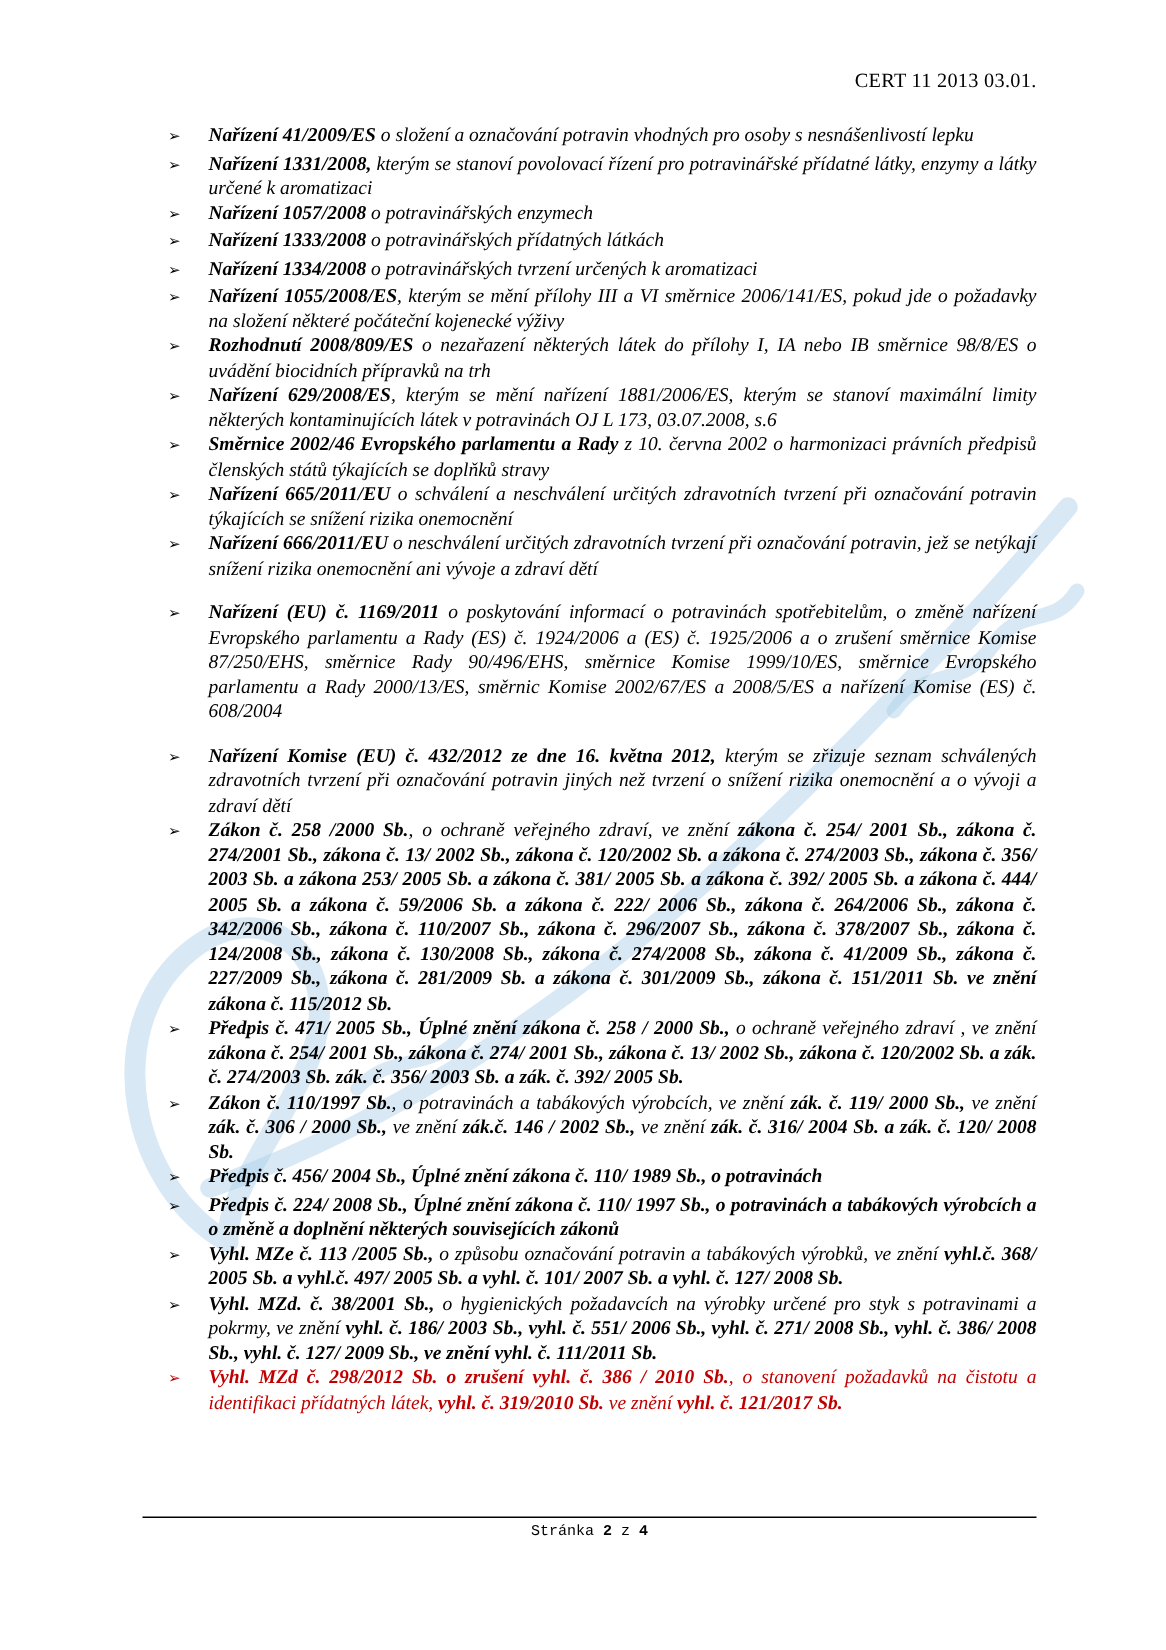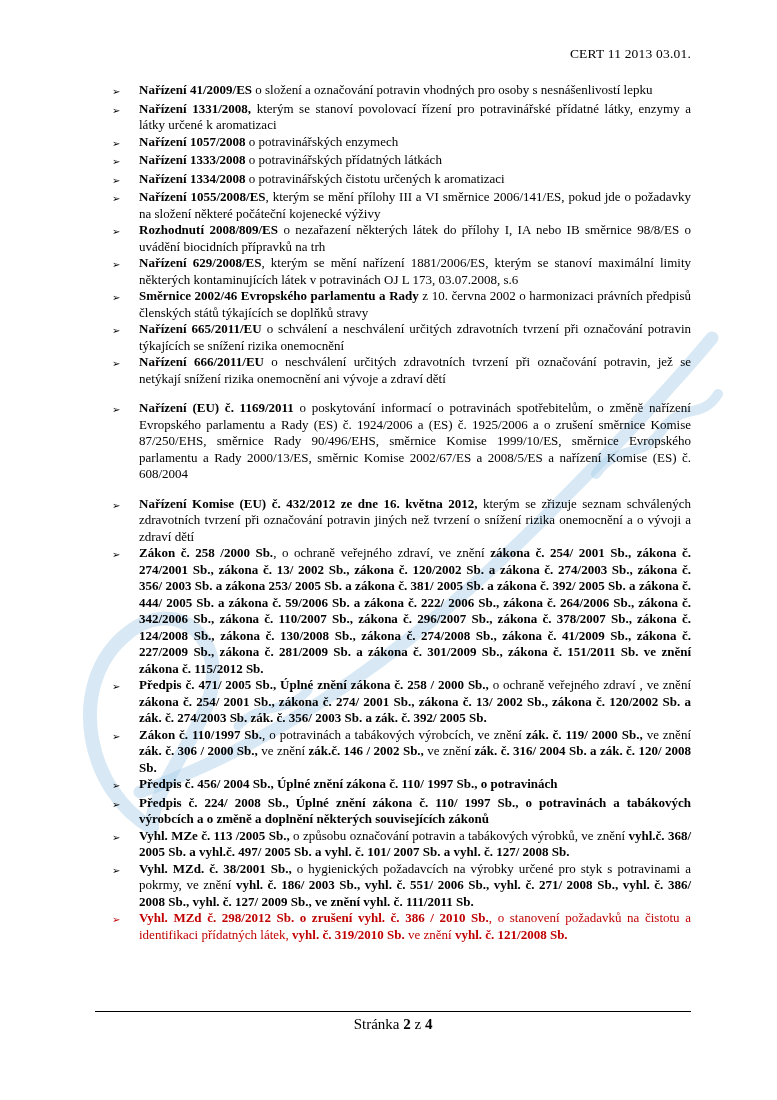--- a/index.html
+++ b/index.html
@@ -16,28 +16,28 @@
   }
   .list{
     position:absolute;top:82px;left:112px;width:579px;z-index:1;
     margin:0;padding:0;list-style:none;
   }
   .item{display:flex;font-size:13px;line-height:16.5px;}
   .bullet{
     flex:0 0 27px;width:27px;font-family:"DejaVu Sans",sans-serif;
     font-size:10px;padding-top:2px;
   }
-  .content{flex:1;text-align:justify;}
+  .content{flex:1;text-align:justify;font-style:italic;}
   .b{font-weight:bold;}
   .gap{margin-top:13px;}
   .red{color:var(--red,#c00000);}
   .red .bullet{color:var(--red,#c00000);}
   .footer{position:absolute;left:95px;right:86px;top:1011px;z-index:1;}
   .footer-rule{border-top:1.5px solid #000;}
-  .footer-text{text-align:center;font-size:15px;padding-top:4px;}
+  .footer-text{text-align:center;font-size:10px;padding-top:4px;font-family:Liberation Mono, monospace;}
 </style>
 </head>
 <body>
 
 <div class="page">
 
   <svg class="watermark" width="777" height="1100" viewBox="0 0 777 1100">
     <path stroke-width="14" d="M 152 828 C 88 792, 66 690, 122 638 C 176 588, 236 642, 204 712 C 182 760, 150 798, 152 828"></path>
     <path stroke-width="13" d="M 140 792 C 286 740, 420 642, 540 522 C 602 460, 662 398, 712 338"></path>
     <path stroke-width="10" d="M 596 474 C 618 442, 640 462, 662 430 C 682 402, 702 420, 718 394"></path>
@@ -60,21 +60,21 @@
       <li class="item">
         <span class="bullet">➢</span>
         <span class="content"><span class="b">Nařízení 1057/2008 </span><span>o potravinářských enzymech</span></span>
       </li>
       <li class="item">
         <span class="bullet">➢</span>
         <span class="content"><span class="b">Nařízení 1333/2008 </span><span>o potravinářských přídatných látkách</span></span>
       </li>
       <li class="item">
         <span class="bullet">➢</span>
-        <span class="content"><span class="b">Nařízení 1334/2008 </span><span>o potravinářských čistotu určených k aromatizaci</span></span>
+        <span class="content"><span class="b">Nařízení 1334/2008 </span><span>o potravinářských tvrzení určených k aromatizaci</span></span>
       </li>
       <li class="item">
         <span class="bullet">➢</span>
         <span class="content"><span class="b">Nařízení 1055/2008/ES</span><span>, kterým se mění přílohy III a VI směrnice 2006/141/ES, pokud jde o požadavky na složení některé počáteční kojenecké výživy</span></span>
       </li>
       <li class="item">
         <span class="bullet">➢</span>
         <span class="content"><span class="b">Rozhodnutí 2008/809/ES </span><span>o nezařazení některých látek do přílohy I, IA nebo IB směrnice 98/8/ES o uvádění biocidních přípravků na trh</span></span>
       </li>
       <li class="item">
@@ -108,37 +108,37 @@
       <li class="item">
         <span class="bullet">➢</span>
         <span class="content"><span class="b">Předpis č. 471/ 2005 Sb., Úplné znění zákona č. 258 / 2000 Sb., </span><span>o ochraně veřejného zdraví , ve znění </span><span class="b">zákona č. 254/ 2001 Sb., zákona č. 274/ 2001 Sb., zákona č. 13/ 2002 Sb., zákona č. 120/2002 Sb. a zák. č. 274/2003 Sb.  zák. č. 356/ 2003 Sb. a zák. č. 392/ 2005 Sb.</span></span>
       </li>
       <li class="item">
         <span class="bullet">➢</span>
         <span class="content"><span class="b">Zákon č. 110/1997 Sb.</span><span>, o potravinách a tabákových výrobcích, ve znění </span><span class="b">zák. č. 119/ 2000 Sb.,</span><span> ve znění </span><span class="b">zák. č. 306 / 2000 Sb.,</span><span> ve znění </span><span class="b">zák.č. 146 / 2002 Sb.,</span><span> ve znění </span><span class="b">zák. č. 316/ 2004 Sb. a zák. č. 120/ 2008 Sb.</span></span>
       </li>
       <li class="item">
         <span class="bullet">➢</span>
-        <span class="content"><span class="b">Předpis č. 456/ 2004 Sb., Úplné znění zákona č. 110/ 1997 Sb., o potravinách</span></span>
+        <span class="content"><span class="b">Předpis č. 456/ 2004 Sb., Úplné znění zákona č. 110/ 1989 Sb., o potravinách</span></span>
       </li>
       <li class="item">
         <span class="bullet">➢</span>
         <span class="content"><span class="b">Předpis č. 224/ 2008 Sb., Úplné znění zákona č. 110/ 1997 Sb., o potravinách a tabákových výrobcích a o změně a doplnění některých souvisejících zákonů</span></span>
       </li>
       <li class="item">
         <span class="bullet">➢</span>
         <span class="content"><span class="b">Vyhl. MZe č. 113 /2005 Sb., </span><span>o způsobu označování potravin a tabákových výrobků, ve znění </span><span class="b">vyhl.č. 368/ 2005 Sb. a vyhl.č. 497/ 2005 Sb. a vyhl. č. 101/ 2007 Sb. a vyhl. č. 127/ 2008 Sb.</span></span>
       </li>
       <li class="item">
         <span class="bullet">➢</span>
         <span class="content"><span class="b">Vyhl. MZd. č. 38/2001 Sb., </span><span>o hygienických požadavcích na výrobky určené pro styk s potravinami a pokrmy, ve znění </span><span class="b">vyhl. č. 186/ 2003 Sb., vyhl. č. 551/ 2006 Sb., vyhl. č. 271/ 2008 Sb., vyhl. č. 386/ 2008 Sb., vyhl. č. 127/ 2009 Sb., ve znění vyhl. č. 111/2011 Sb.</span></span>
       </li>
       <li class="item red">
         <span class="bullet">➢</span>
-        <span class="content"><span class="b">Vyhl. MZd č. 298/2012 Sb. o zrušení vyhl. č. 386 / 2010 Sb.</span><span>, o stanovení požadavků na čistotu a identifikaci přídatných látek, </span><span class="b">vyhl. č. 319/2010 Sb.</span><span> ve znění </span><span class="b">vyhl. č. 121/2008 Sb.</span></span>
+        <span class="content"><span class="b">Vyhl. MZd č. 298/2012 Sb. o zrušení vyhl. č. 386 / 2010 Sb.</span><span>, o stanovení požadavků na čistotu a identifikaci přídatných látek, </span><span class="b">vyhl. č. 319/2010 Sb.</span><span> ve znění </span><span class="b">vyhl. č. 121/2017 Sb.</span></span>
       </li>
     </ul>
 
   <div class="footer">
     <div class="footer-rule"></div>
     <div class="footer-text"><span>Stránka </span><span class="b">2</span><span> z </span><span class="b">4</span></div>
   </div>
 
 </div>
 

